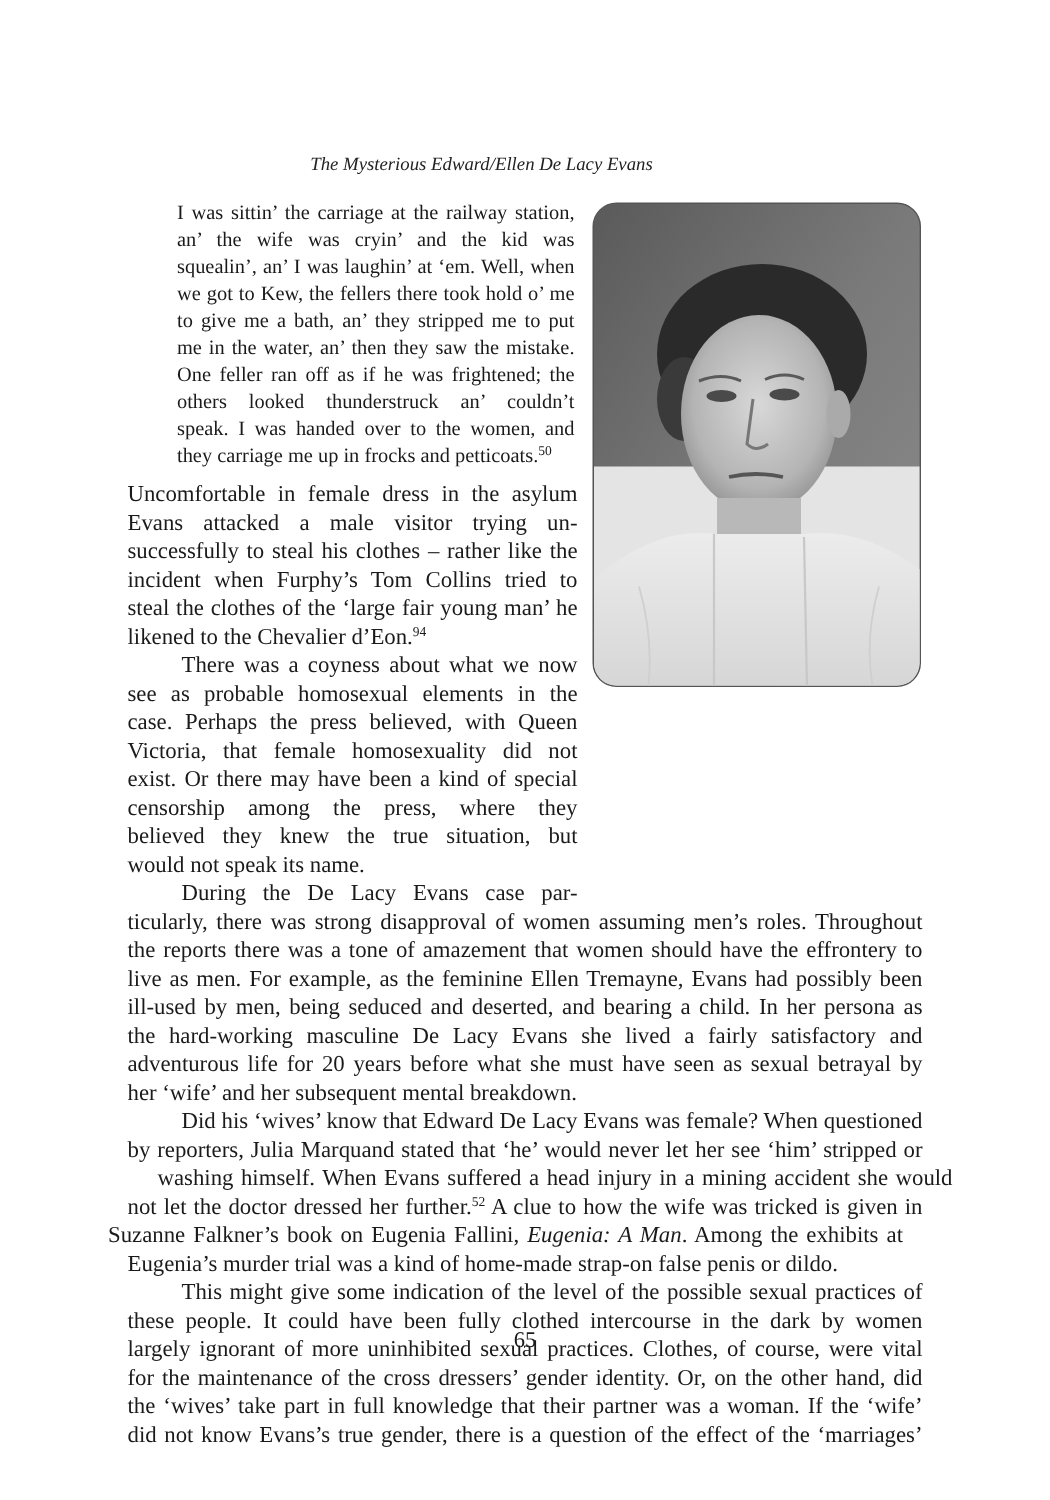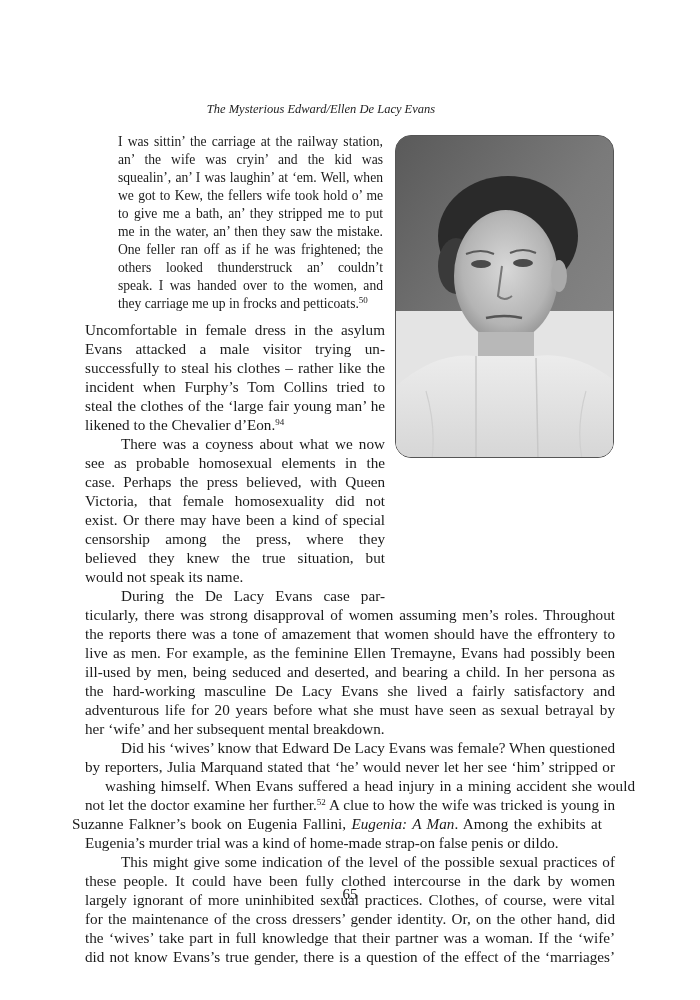--- a/index.html
+++ b/index.html
@@ -37,21 +37,21 @@
 <body>
 
 <div class="page serif">
 
   <div class="running-head">The Mysterious Edward/Ellen De Lacy Evans</div>
 
   <div class="quote">
     <div class="line" style="left:118px;top:133px;width:265px;">I was sittin’ the carriage at the railway station,</div>
     <div class="line" style="left:118px;top:151px;width:265px;">an’ the wife was cryin’ and the kid was</div>
     <div class="line" style="left:118px;top:169px;width:265px;">squealin’, an’ I was laughin’ at ‘em. Well, when</div>
-    <div class="line" style="left:118px;top:187px;width:265px;">we got to Kew, the fellers wife took hold o’ me</div>
+    <div class="line" style="left:118px;top:187px;width:265px;">we got to Kew, the fellers there took hold o’ me</div>
     <div class="line" style="left:118px;top:205px;width:265px;">to give me a bath, an’ they stripped me to put</div>
     <div class="line" style="left:118px;top:223px;width:265px;">me in the water, an’ then they saw the mistake.</div>
     <div class="line" style="left:118px;top:241px;width:265px;">One feller ran off as if he was frightened; the</div>
     <div class="line" style="left:118px;top:259px;width:265px;">others looked thunderstruck an’ couldn’t</div>
     <div class="line" style="left:118px;top:277px;width:265px;">speak. I was handed over to the women, and</div>
     <div class="line last" style="left:118px;top:295px;width:265px;"><span>they carriage me up in frocks and petticoats.</span><sup>50</sup></div>
   </div>
 
   <div>
     <div class="line" style="left:85px;top:320px;width:300px;">Uncomfortable in female dress in the asylum</div>
@@ -119,21 +119,21 @@
     <div class="line" style="left:85px;top:605px;width:530px;">ticularly, there was strong disapproval of women assuming men’s roles. Throughout</div>
     <div class="line" style="left:85px;top:624px;width:530px;">the reports there was a tone of amazement that women should have the effrontery to</div>
     <div class="line" style="left:85px;top:643px;width:530px;">live as men. For example, as the feminine Ellen Tremayne, Evans had possibly been</div>
     <div class="line" style="left:85px;top:662px;width:530px;">ill-used by men, being seduced and deserted, and bearing a child. In her persona as</div>
     <div class="line" style="left:85px;top:681px;width:530px;">the hard-working masculine De Lacy Evans she lived a fairly satisfactory and</div>
     <div class="line" style="left:85px;top:700px;width:530px;">adventurous life for 20 years before what she must have seen as sexual betrayal by</div>
     <div class="line last" style="left:85px;top:719px;width:530px;">her ‘wife’ and her subsequent mental breakdown.</div>
     <div class="line" style="left:121px;top:738px;width:494px;">Did his ‘wives’ know that Edward De Lacy Evans was female? When questioned</div>
     <div class="line" style="left:85px;top:757px;width:530px;">by reporters, Julia Marquand stated that ‘he’ would never let her see ‘him’ stripped or</div>
     <div class="line" style="left:85px;top:776px;width:530px;margin-left:20px;">washing himself. When Evans suffered a head injury in a mining accident she would</div>
-    <div class="line" style="left:85px;top:795px;width:530px;"><span>not let the doctor examine her further.</span><sup>52</sup><span> A clue to how the wife was tricked is young in</span></div>
+    <div class="line" style="left:85px;top:795px;width:530px;"><span>not let the doctor dressed her further.</span><sup>52</sup><span> A clue to how the wife was tricked is given in</span></div>
     <div class="line" style="left:72px;top:814px;width:530px;"><span>Suzanne Falkner’s book on Eugenia Fallini, </span><em>Eugenia: A Man</em><span>. Among the exhibits at</span></div>
     <div class="line last" style="left:85px;top:833px;width:530px;">Eugenia’s murder trial was a kind of home-made strap-on false penis or dildo.</div>
     <div class="line" style="left:121px;top:852px;width:494px;">This might give some indication of the level of the possible sexual practices of</div>
     <div class="line" style="left:85px;top:871px;width:530px;">these people. It could have been fully clothed intercourse in the dark by women</div>
     <div class="line" style="left:85px;top:890px;width:530px;">largely ignorant of more uninhibited sexual practices. Clothes, of course, were vital</div>
     <div class="line" style="left:85px;top:909px;width:530px;">for the maintenance of the cross dressers’ gender identity. Or, on the other hand, did</div>
     <div class="line" style="left:85px;top:928px;width:530px;">the ‘wives’ take part in full knowledge that their partner was a woman. If the ‘wife’</div>
     <div class="line" style="left:85px;top:947px;width:530px;">did not know Evans’s true gender, there is a question of the effect of the ‘marriages’</div>
   </div>
 

